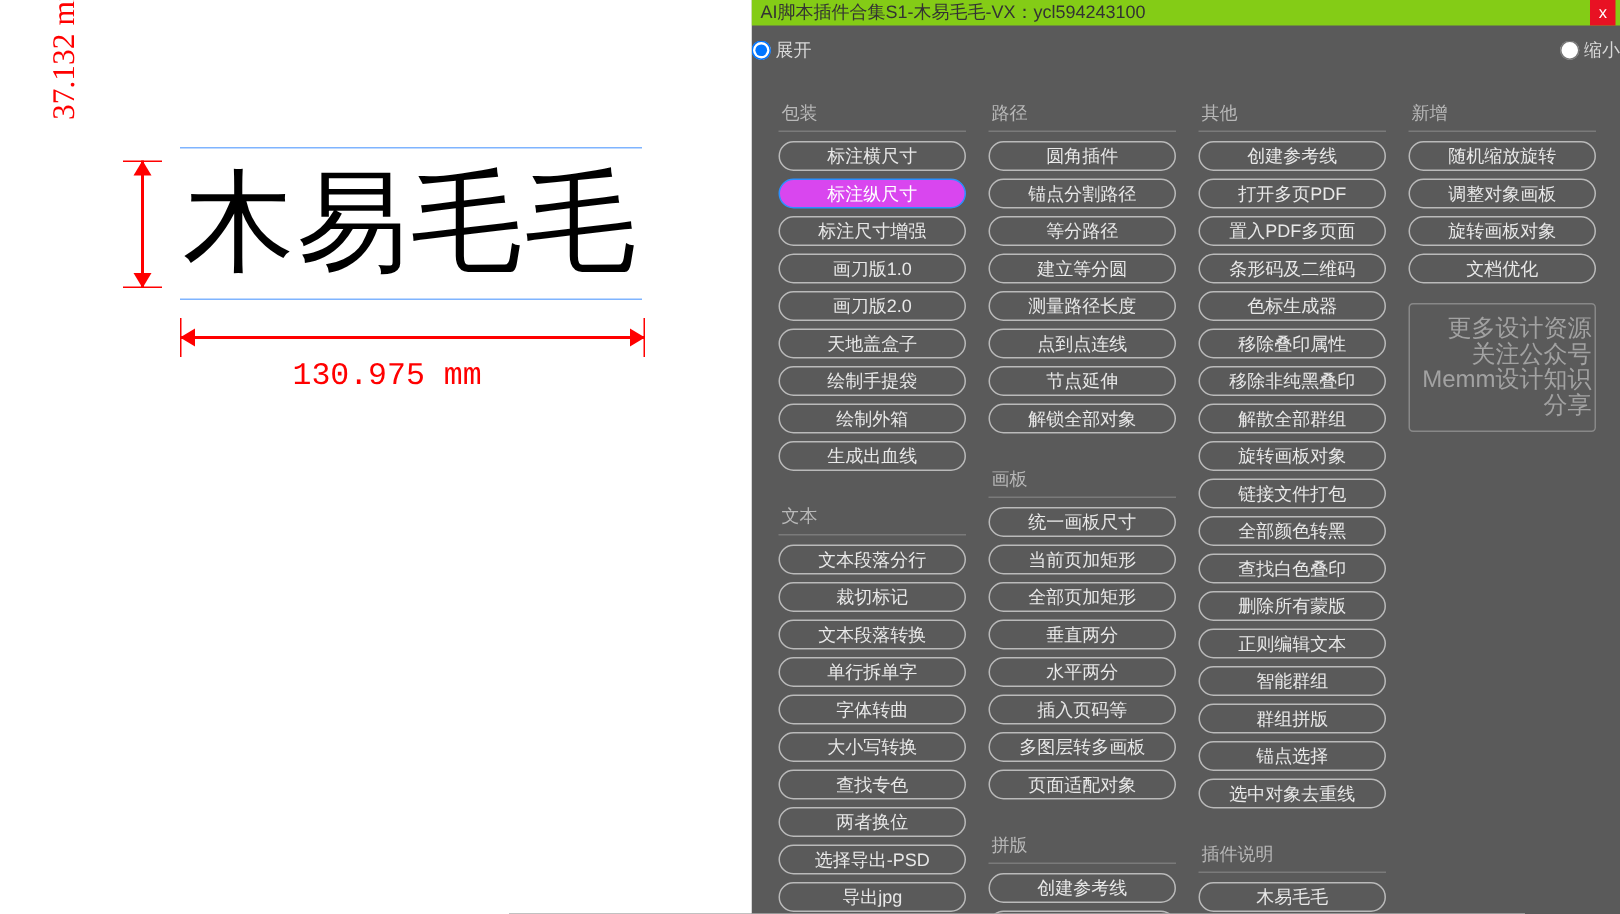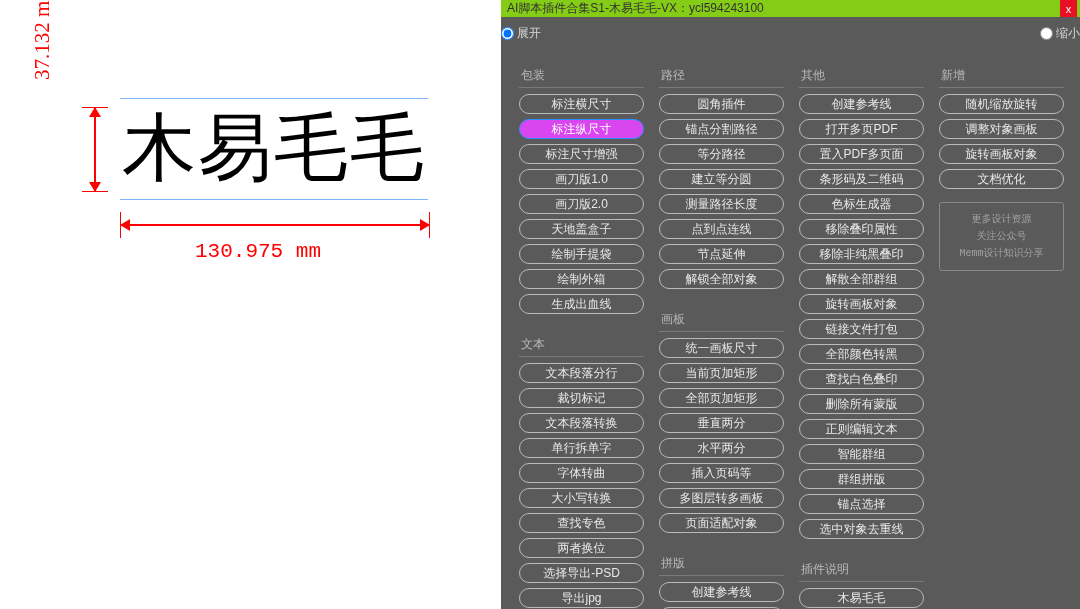--- a/index.html
+++ b/index.html
@@ -196,26 +196,25 @@
     }
     .pill.selected {
       background: #d946ef;
       border-color: #2b90ff;
       color: #fff;
     }
     .infobox {
       border: 1px solid #888;
       border-radius: 3px;
       margin-top: 8px;
-      text-align: center;
+      text-align: right;
       color: #a2a2a2;
-      font-size: 10px;
+      font-size: 16px;
       line-height: 17px;
       padding: 8px 2px;
-      font-family: Liberation Mono, monospace;
     }
     .plain-text {
       text-align: center;
       color: #a2a2a2;
       font-size: 11px;
       line-height: 17px;
       margin-top: 8px;
     }
   </style>
 </head>

